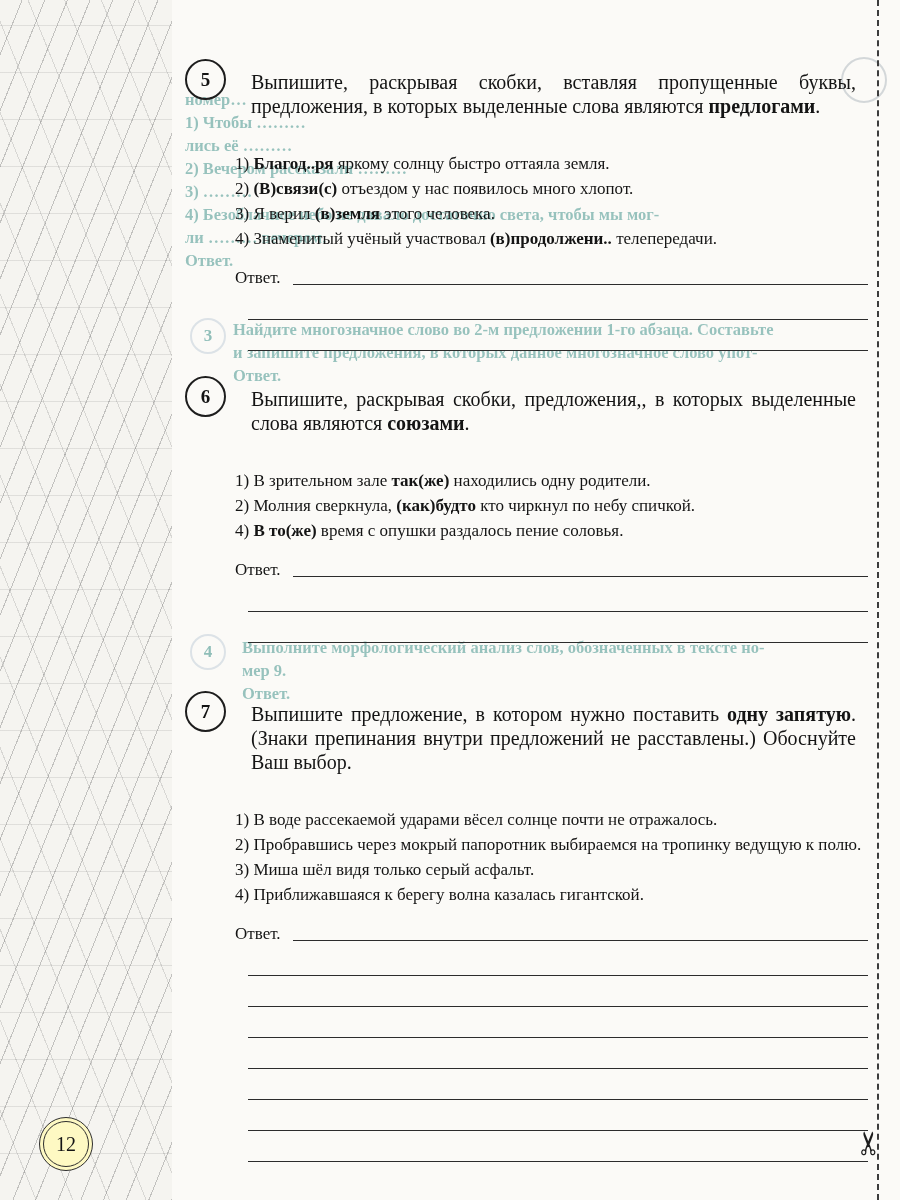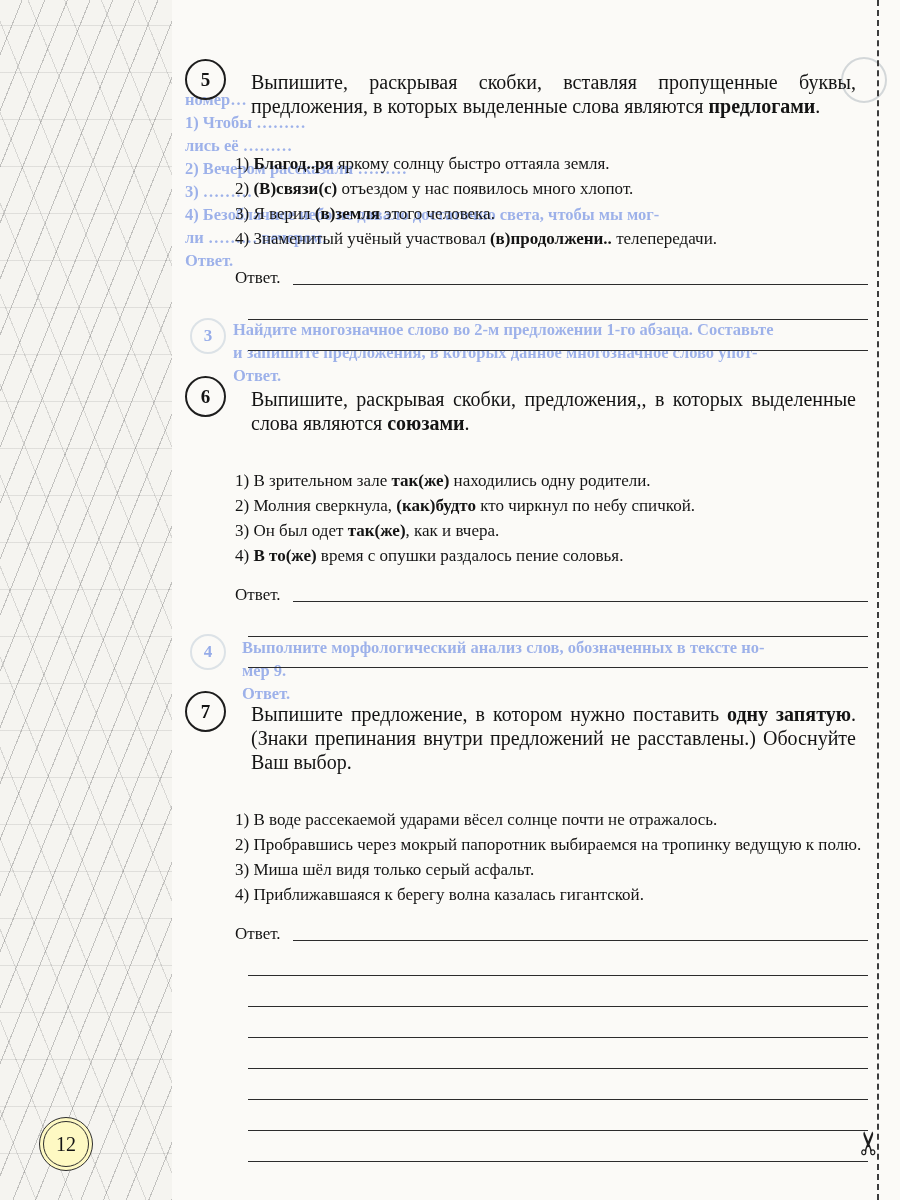--- a/index.html
+++ b/index.html
@@ -11,21 +11,21 @@
   
   .hatch{
     position:absolute;left:0;top:0;width:172px;height:100%;
     background-color:#f5f4f0;
     background-image:
       repeating-linear-gradient(112deg, transparent 0 20px, rgba(110,110,110,.38) 20px 21px),
       repeating-linear-gradient(68deg, transparent 0 33px, rgba(110,110,110,.22) 33px 34px),
       repeating-linear-gradient(0deg, transparent 0 46px, rgba(110,110,110,.16) 46px 47px);
   }
   
-  .bleed, .bleed-badge, .ghost-circle{color:#1d4ed8;}
+  .bleed, .bleed-badge, .ghost-circle{color:#0f766e;}
   .bleed{
     position:absolute;left:185px;width:683px;z-index:1;
     font-size:16.5px;line-height:23px;font-weight:600;opacity:.42;
   }
   .bleed p{margin:0;white-space:nowrap;overflow:hidden;}
   .bleed-badge{
     position:absolute;width:32px;height:32px;border-radius:50%;
     border:2px solid rgba(125,155,180,.55);z-index:1;opacity:.45;
     display:flex;align-items:center;justify-content:center;
     font-size:17px;font-weight:700;
@@ -131,21 +131,20 @@
     <section class="task" style="top:375px;">
       <div class="task-row">
         <div class="task-badge">
           <span>6</span>
         </div>
         <p class="prompt"><span>Выпишите, раскрывая скобки, предложения,, в которых выделенные слова являются </span><span class="b">союзами</span><span>.</span></p>
       </div>
       <div class="items">
         <p class="item"><span>1) В зрительном зале </span><span class="b">так(же)</span><span> находились одну родители.</span></p>
         <p class="item"><span>2) Молния сверкнула, </span><span class="b">(как)будто</span><span> кто чиркнул по небу спичкой.</span></p>
-        <p class="item"><span>3) Он был одет </span><span class="b">так(же)</span><span>, как и вчера.</span></p>
         <p class="item"><span>4) </span><span class="b">В то(же)</span><span> время с опушки раздалось пение соловья.</span></p>
       </div>
       <div class="answer-row">
         <span>Ответ.</span>
         <span class="answer-line"></span>
       </div>
       <div class="rules">
         <div class="rule"></div>
         <div class="rule"></div>
       </div>

